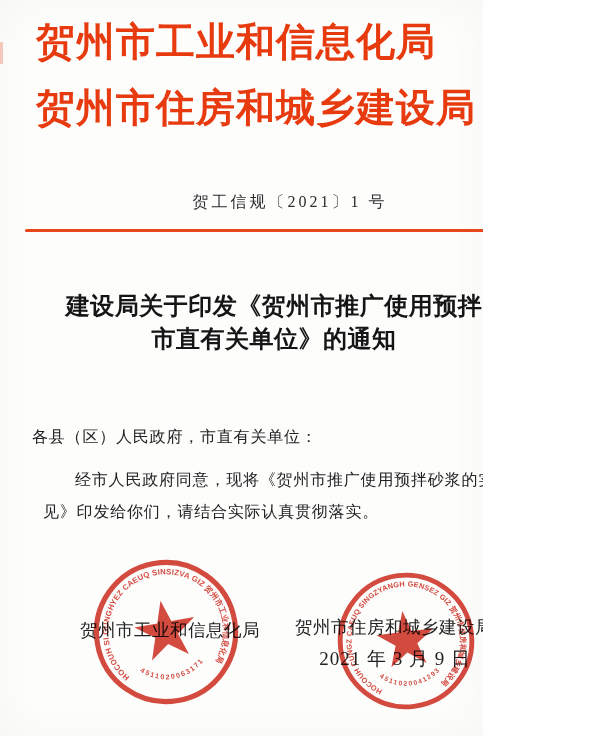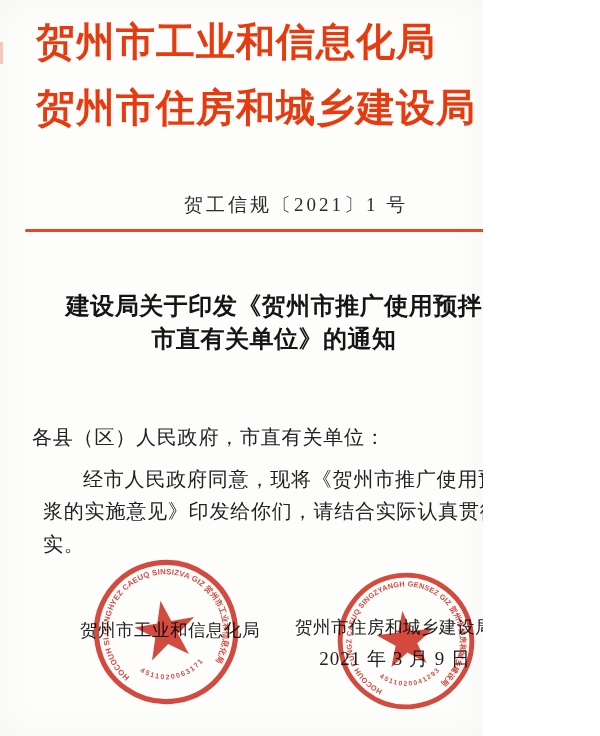--- a/index.html
+++ b/index.html
@@ -40,24 +40,23 @@
     font-weight: bold;
     color: #e83a0f;
     margin-left: 10px;
     white-space: nowrap;
   }
   .doc-number {
     position: absolute;
     top: 192px; left: 0;
     width: 580px;
     text-align: center;
-    font-size: 19px;
+    font-size: 16px;
     letter-spacing: 3px;
     color: #2b2b2b;
-    margin-left: 6px;
   }
   .red-rule {
     position: absolute;
     top: 229px; left: 25px;
     width: 550px; height: 3px;
     background: #e8471c;
     border-radius: 2px;
   }
   
   .title {
@@ -69,21 +68,21 @@
     font-weight: bold;
     line-height: 33px;
     color: #151515;
     letter-spacing: 0.5px;
   }
   
   .body-text {
     position: absolute;
     top: 421px; left: 32px;
     width: 530px;
-    font-size: 20px;
+    font-size: 16px;
     line-height: 32.5px;
     color: #222222;
     letter-spacing: 0.8px;
   }
   .body-text p { margin: 11px; text-indent: 2em; font-family: Liberation Mono, monospace; }
   
   .sig {
     position: absolute;
     font-size: 17.5px;
     color: #222222;

